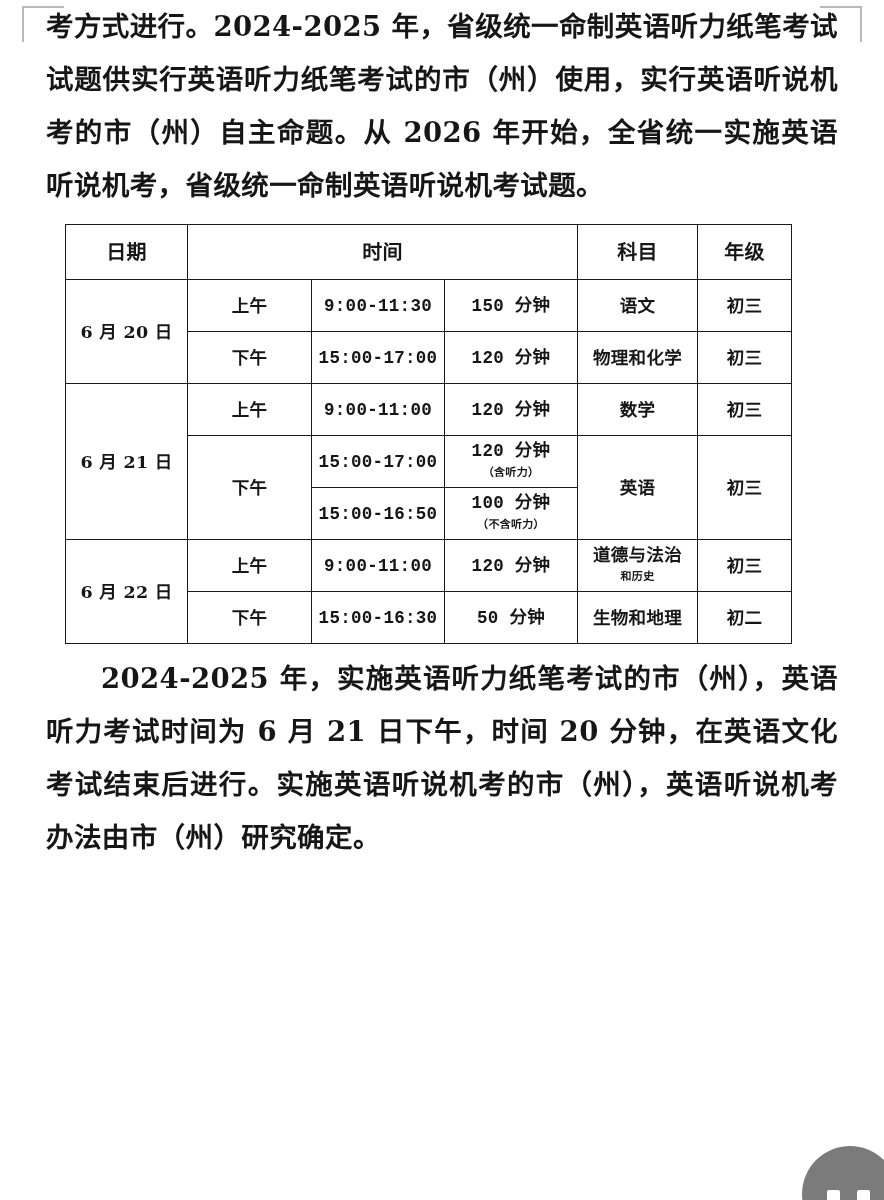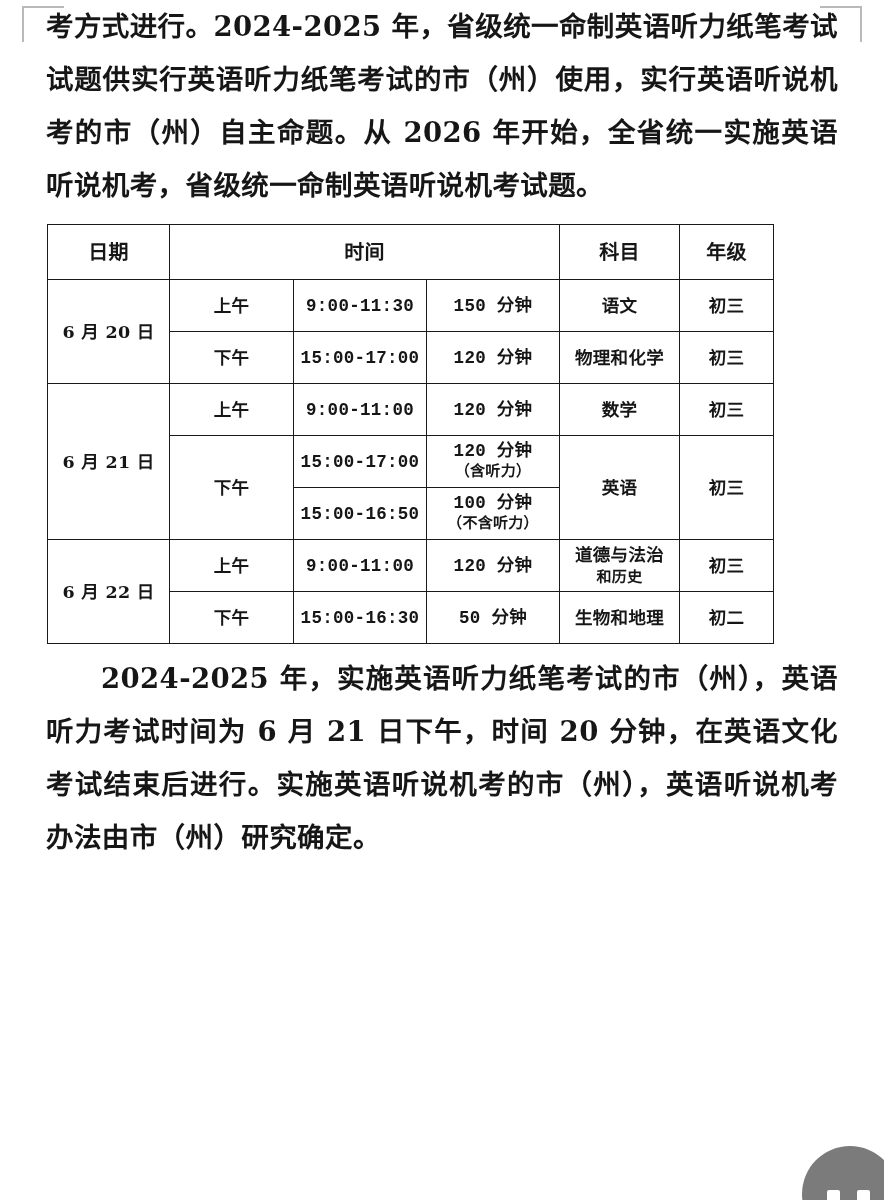--- a/index.html
+++ b/index.html
@@ -96,21 +96,21 @@
     font-size: 28px;
     line-height: 50px;
     font-weight: 800;
     text-indent: 2em;
     letter-spacing: 1px;
   }
 
   
   .table-wrap {
     margin-top: 12px;
-    margin-left: 1px;
+    margin-left: 19px;
     width: 726px;
   }
   table.schedule {
     border-collapse: collapse;
     width: 726px;
     table-layout: fixed;
     font-weight: 700;
   }
   table.schedule th,
   table.schedule td {
@@ -140,21 +140,21 @@
   }
   td.tall { height: 54px; }
 
   col.c-date  { width: 122px; }
   col.c-half  { width: 124px; }
   col.c-time  { width: 133px; }
   col.c-dur   { width: 133px; }
   col.c-subj  { width: 120px; }
   col.c-grade { width: 94px; }
 
-  .sub-note { display: block; font-size: 15px; }
+  .sub-note { display: block; font-size: 11px; }
 </style>
 </head>
 <body>
 
 <div class="crop-mark tl"></div>
 <div class="crop-mark tr"></div>
 
 <div class="doc">
 
   <p class="para">考方式进行。2024-2025 年，省级统一命制英语听力纸笔考试试题供实行英语听力纸笔考试的市（州）使用，实行英语听说机考的市（州）自主命题。从 2026 年开始，全省统一实施英语听说机考，省级统一命制英语听说机考试题。</p>

